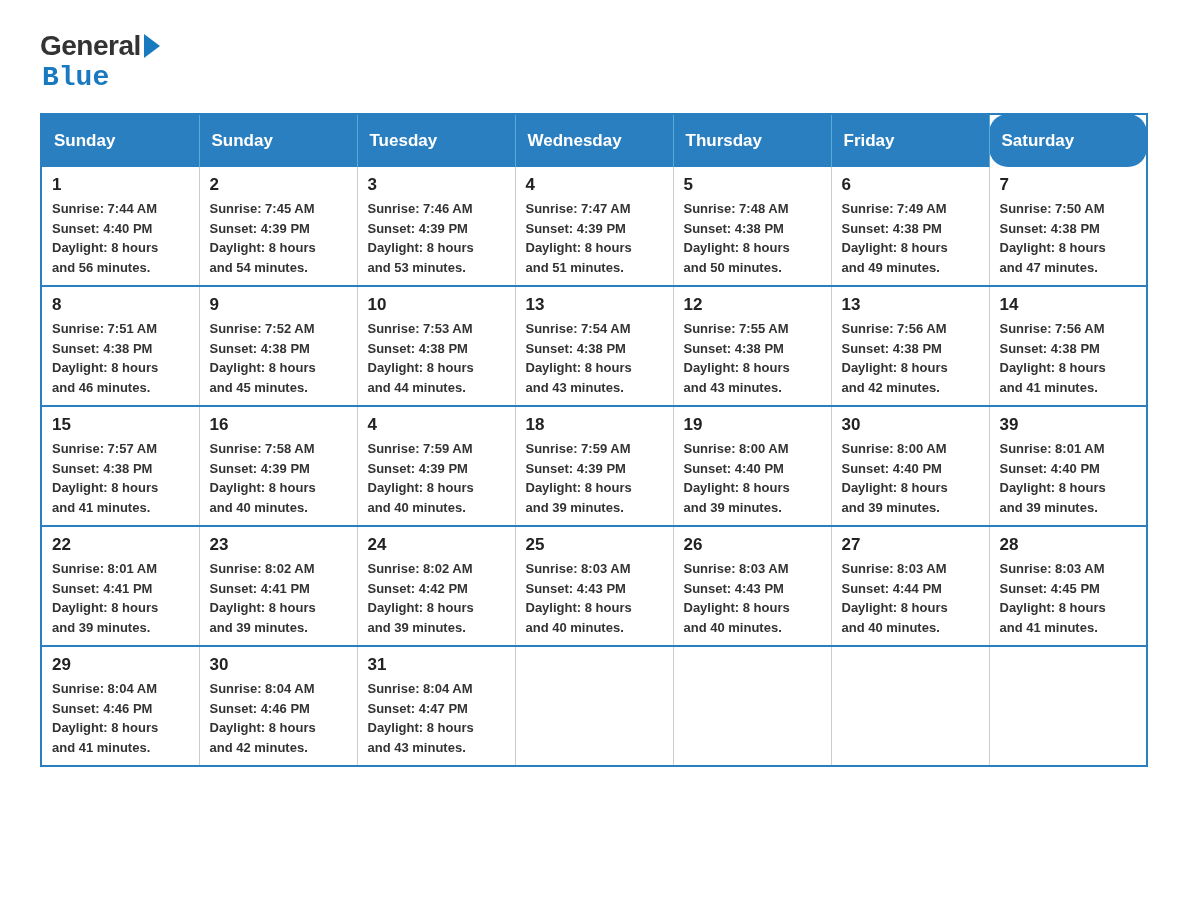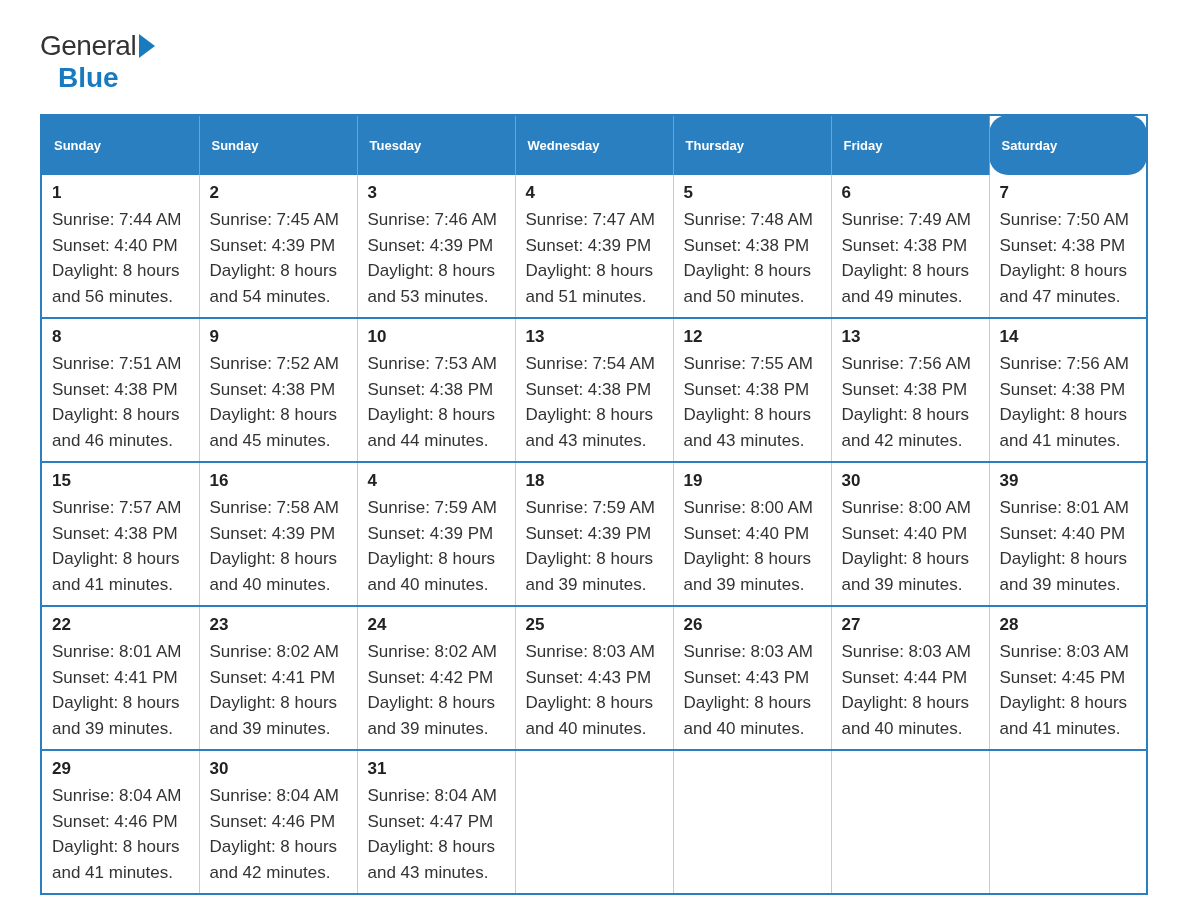--- a/index.html
+++ b/index.html
@@ -31,23 +31,23 @@
       margin-top: 4px;
     }
     .calendar {
       width: 100%;
       border-collapse: collapse;
       border: 2px solid #2a7fc1;
     }
     .calendar thead tr th {
       background-color: #2a7fc1;
       color: #fff;
-      font-size: 13px;
-      font-weight: bold;
-      padding: 22px 12px;
+      font-size: 17px;
+      font-weight: bold;
+      padding: 16px 12px;
       text-align: left;
       border-right: 1px solid #5aaad8;
     }
     .calendar thead tr th:last-child {
       border-right: none;
       border-radius: 19px;
     }
     .calendar tbody tr td {
       vertical-align: top;
       padding: 8px 10px;
@@ -64,44 +64,46 @@
     .calendar tbody tr:last-child td {
       border-bottom: none;
     }
     .day-number {
       font-size: 17px;
       font-weight: bold;
       color: #222;
       margin-bottom: 4px;
     }
     .day-info {
-      font-size: 17px;
+      font-size: 13px;
       line-height: 1.5;
       color: #333;
+      font-weight: bold;
     }
     .empty-cell {
       background: #fff;
     }
     .logo-wrapper {
       display: flex;
       flex-direction: column;
       align-items: flex-start;
     }
     .logo-line1 {
       display: flex;
       align-items: center;
     }
     .logo-line2 {
       display: flex;
       align-items: flex-end;
-      margin-left: 18px;
+      margin-left: 2px;
+      font-family: Liberation Mono, monospace;
     }
     .general-text {
       font-size: 28px;
-      font-weight: normal;
+      font-weight: bold;
       color: #333;
       letter-spacing: -0.5px;
     }
     .blue-arrow {
       display: inline-block;
       width: 0;
       height: 0;
       border-left: 16px solid #1a7abf;
       border-top: 12px solid transparent;
       border-bottom: 12px solid transparent;

